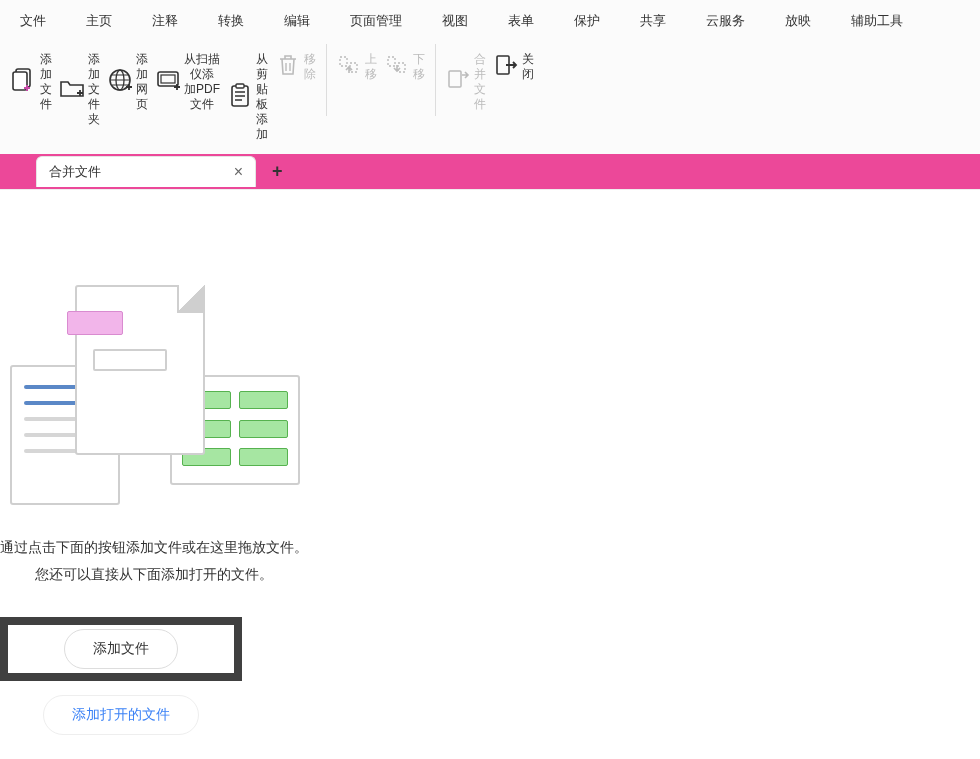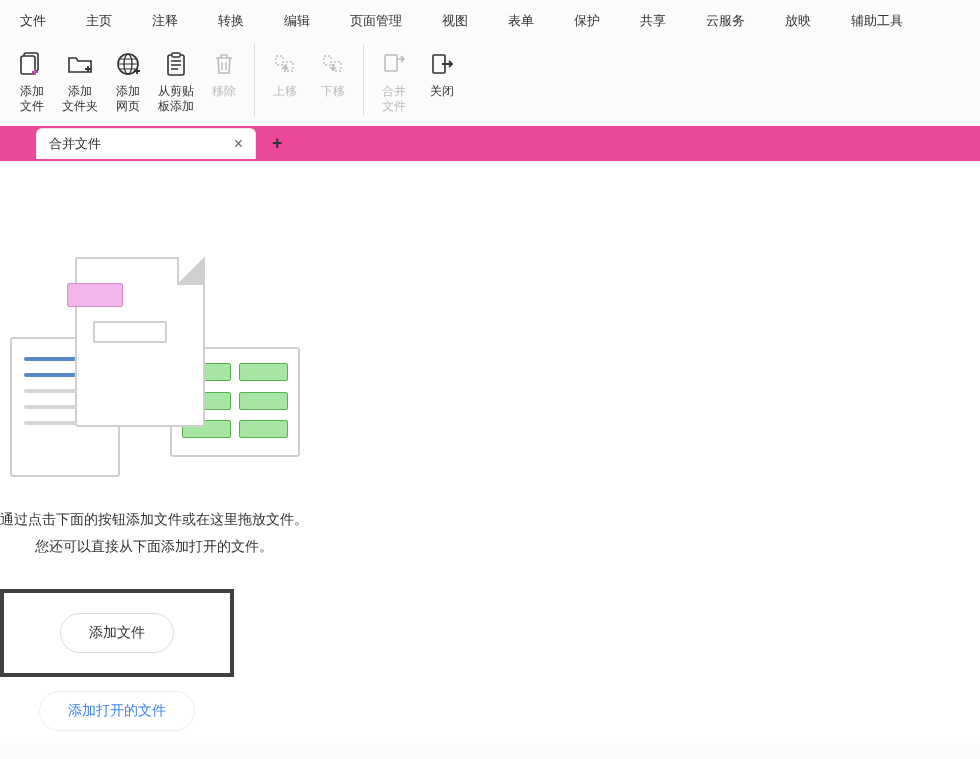--- a/index.html
+++ b/index.html
@@ -36,21 +36,21 @@
       align-items: flex-start;
     }
     .toolbar-sep {
       width: 1px;
       height: 72px;
       background: #ddd;
       margin: 0 6px;
     }
     .toolbar-btn {
       display: flex;
-      flex-direction: column;
+      flex-direction: row;
       align-items: center;
       justify-content: space-between;
       width: 48px;
       padding: 4px 2px;
       cursor: pointer;
       text-align: center;
     }
     .toolbar-btn.wide { width: 72px; }
     .toolbar-btn .icon {
       width: 32px;
@@ -169,22 +169,22 @@
       text-align: center;
     }
     .button-area {
       margin-top: 30px;
       display: flex;
       flex-direction: column;
       align-items: center;
       gap: 14px;
     }
     .highlight-box {
-      border: 4px solid #404040;
-      padding: 20px 56px;
+      border: 8px solid #404040;
+      padding: 4px 56px;
     }
     .pill-btn {
       border: 1px solid #ddd;
       background: #fff;
       border-radius: 22px;
       padding: 10px 28px;
       font-size: 14px;
       color: #333;
       cursor: pointer;
     }
@@ -240,20 +240,31 @@
         <svg width="28" height="28" viewBox="0 0 28 28">
             <circle cx="14" cy="14" r="10" fill="none" stroke="#333" stroke-width="1.6"></circle>
             <ellipse cx="14" cy="14" rx="4" ry="10" fill="none" stroke="#333" stroke-width="1.3"></ellipse>
             <path d="M4 14 h20 M6 9 h16 M6 19 h16" stroke="#333" stroke-width="1.2"></path>
             <path d="M20 21 h6 M23 18 v6" stroke="#333" stroke-width="1.8"></path>
           </svg>
       </span>
       <span class="lbl" style="white-space:pre-line">添加
 网页</span>
     </div>
+    <div class="toolbar-btn wide">
+      <span class="icon">
+        <svg width="28" height="28" viewBox="0 0 28 28">
+            <rect x="4" y="6" width="20" height="14" rx="2" fill="none" stroke="#333" stroke-width="1.6"></rect>
+            <rect x="7" y="9" width="14" height="8" fill="none" stroke="#333" stroke-width="1.2"></rect>
+            <path d="M20 21 h6 M23 18 v6" stroke="#333" stroke-width="1.8"></path>
+          </svg>
+      </span>
+      <span class="lbl" style="white-space:pre-line">从扫描仪添
+加PDF文件</span>
+    </div>
     <div class="toolbar-btn">
       <span class="icon">
         <svg width="28" height="28" viewBox="0 0 28 28">
             <rect x="6" y="5" width="16" height="20" rx="2" fill="none" stroke="#333" stroke-width="1.6"></rect>
             <rect x="10" y="3" width="8" height="4" rx="1" fill="#fff" stroke="#333" stroke-width="1.4"></rect>
             <path d="M9 11 h10 M9 15 h10 M9 19 h7" stroke="#333" stroke-width="1.3"></path>
           </svg>
       </span>
       <span class="lbl" style="white-space:pre-line">从剪贴
 板添加</span>

